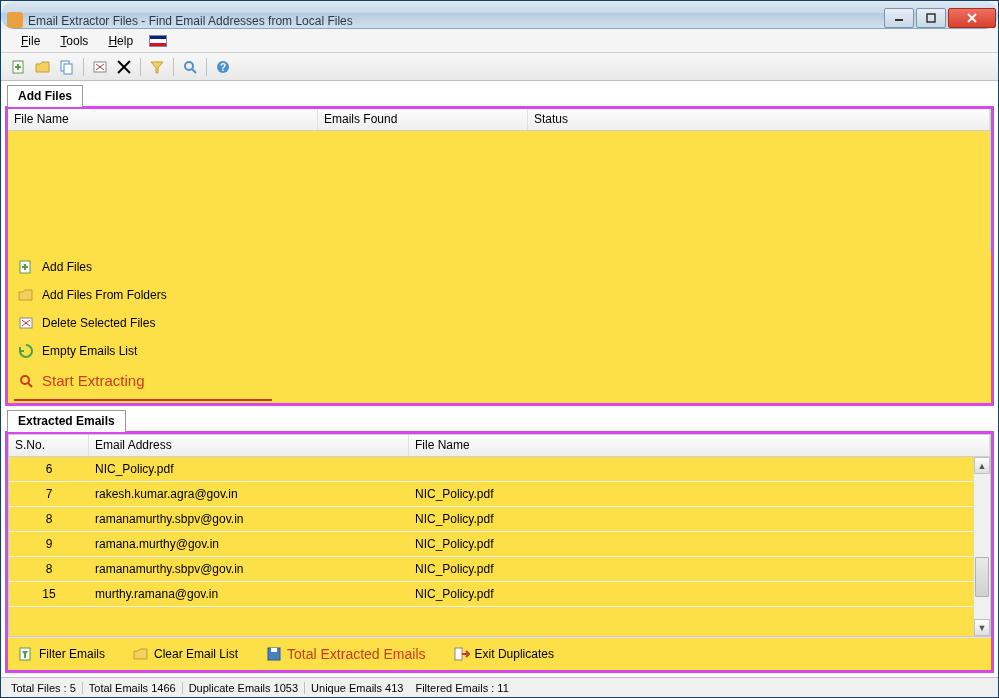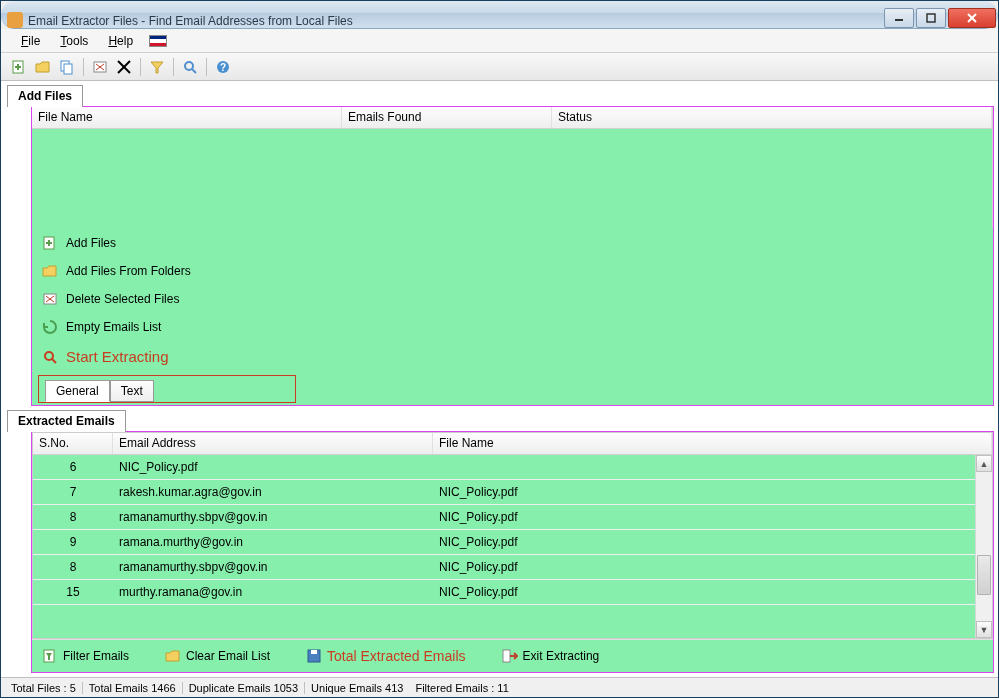--- a/index.html
+++ b/index.html
@@ -13,21 +13,21 @@
   .winbtn.close { width:48px; background:linear-gradient(#f07060,#d84030); color:#fff; border-color:#a03020; }
   .menubar { height:24px; background:#f5f5f5; display:flex; align-items:center; padding:2px 12px; gap:4px; border-bottom:1px solid #d0d0d0;}
   .menuitem { padding:2px 8px; cursor:pointer; }
   .menuitem u { text-decoration:underline; }
   .flag { width:18px; height:12px; background:linear-gradient(to bottom,#00247d 33%,#fff 33%,#fff 66%,#cf142b 66%); margin-left:4px; border:1px solid #888; position:relative; }
   .toolbar { height:28px; background:linear-gradient(#f8f8f8,#e8e8e8); display:flex; align-items:center; padding:2px 8px; gap:4px; border-bottom:1px solid #c0c0c0; }
   .tbtn { width:20px; height:20px; display:flex; align-items:center; justify-content:center; cursor:pointer; border-radius:2px; }
   .tsep { width:1px; height:18px; background:#c0c0c0; margin:0 2px; }
   .ico { width:16px; height:16px; }
   .content { flex:1; padding:4px; background:#fff; display:flex; flex-direction:column; gap:4px; overflow:hidden; }
-  .tabframe { border:1px solid #d946ef; background:#86efac; display:flex; flex-direction:column;margin-left:26px; }
+  .tabframe { border:3px solid #d946ef; background:#fde047; display:flex; flex-direction:column; }
   .tablabels { display:flex; height:22px; margin-top:-1px; }
   .tablabel { padding:3px 10px; border:1px solid #999; border-bottom:none; background:#fff; margin-left:2px; font-weight:bold; position:relative; top:1px; }
   .filesarea { flex:1; display:flex; height:300px; }
   .filestable { flex:1; overflow:hidden; border-right:1px solid #d0d0d0; }
   .thead { display:flex; height:22px; background:linear-gradient(#fdfdfd,#eee); border-bottom:1px solid #d0d0d0; }
   .th { padding:3px 6px; border-right:1px solid #e0e0e0; }
   .th.fn { flex:0 0 310px; }
   .th.ef { flex:0 0 210px; }
   .th.st { flex:1; }
   .sidepanel { width:270px; padding:2px 6px; display:flex; flex-direction:column; gap:2px; }
@@ -50,21 +50,21 @@
   .eth.fn2 { flex:1; }
   .etbody { }
   .erow { display:flex; height:25px; align-items:center; border-bottom:1px solid #f0f0f0; }
   .etd { padding:3px 6px; }
   .etd.sn { flex:0 0 80px; text-align:center; }
   .etd.em { flex:0 0 320px; }
   .etd.fn2 { flex:1; }
   .scrollbar { position:absolute; right:0; top:22px; bottom:0; width:17px; background:#f0f0f0; border-left:1px solid #d8d8d8; }
   .sbtn { height:17px; background:linear-gradient(#fdfdfd,#e0e0e0); border:1px solid #c0c0c0; display:flex; align-items:center; justify-content:center; font-size:9px; color:#555;}
   .sthumb { position:absolute; left:1px; right:1px; top:100px; height:40px; background:linear-gradient(#eaeaea,#d0d0d0); border:1px solid #b0b0b0; border-radius:1px; }
-  .btnbar { display:flex; align-items:center; gap:24px; padding:6px 4px; border-top:1px solid #e0e0e0; }
+  .btnbar { display:flex; align-items:center; gap:16px; padding:6px 4px; border-top:1px solid #e0e0e0; }
   .actbtn { display:flex; align-items:center; gap:5px; padding:2px 6px; cursor:pointer; }
   .actbtn.save { color:#c93c20; font-size:14px; }
   .statusbar { height:20px; background:#f0f0f0; border-top:1px solid #c0c0c0; display:flex; align-items:center; font-size:11px; padding:0 4px; }
   .statusbar .seg { padding:0 6px; border-left:1px solid #c0c0c0;text-align:right; }
   .statusbar .seg:first-child { border-left:none; }
 </style>
 </head>
 <body>
 
 <div class="window">
@@ -200,24 +200,20 @@
             <span>Empty Emails List</span>
           </div>
           <div class="sidebtn start">
             <svg class="ico">
                 <circle cx="7" cy="7" r="4" fill="none" stroke="#c93c20" stroke-width="2"></circle>
                 <line x1="10" y1="10" x2="14" y2="14" stroke="#c93c20" stroke-width="2"></line>
               </svg>
             <span>Start Extracting</span>
           </div>
           <div class="optframe">
-            <div class="opttabs">
-              <div class="opttab active">General</div>
-              <div class="opttab">Text</div>
-            </div>
           </div>
         </div>
       </div>
     </div>
 
     <div class="extracted">
       <div class="tablabels">
           <div class="tablabel">Extracted Emails</div>
         </div>
       <div class="tabframe" style="flex:1; overflow:hidden; display:flex; flex-direction:column;">
@@ -283,21 +279,21 @@
                 <rect x="2" y="2" width="12" height="12" fill="#4a7fc0" stroke="#2a5a90"></rect>
                 <rect x="5" y="2" width="6" height="4" fill="#fff"></rect>
               </svg>
             <span>Total Extracted Emails</span>
           </div>
           <div class="actbtn">
             <svg class="ico">
                 <rect x="1" y="2" width="7" height="12" fill="#fff" stroke="#888"></rect>
                 <path d="M8,8 L15,8 M12,5 L15,8 L12,11" fill="none" stroke="#c04030" stroke-width="2"></path>
               </svg>
-            <span>Exit Extracting</span>
+            <span>Exit Duplicates</span>
           </div>
         </div>
       </div>
     </div>
 
   </div>
 
   <div class="statusbar">
     <div class="seg">Total Files :  5</div>
     <div class="seg">Total Emails  1466</div>

